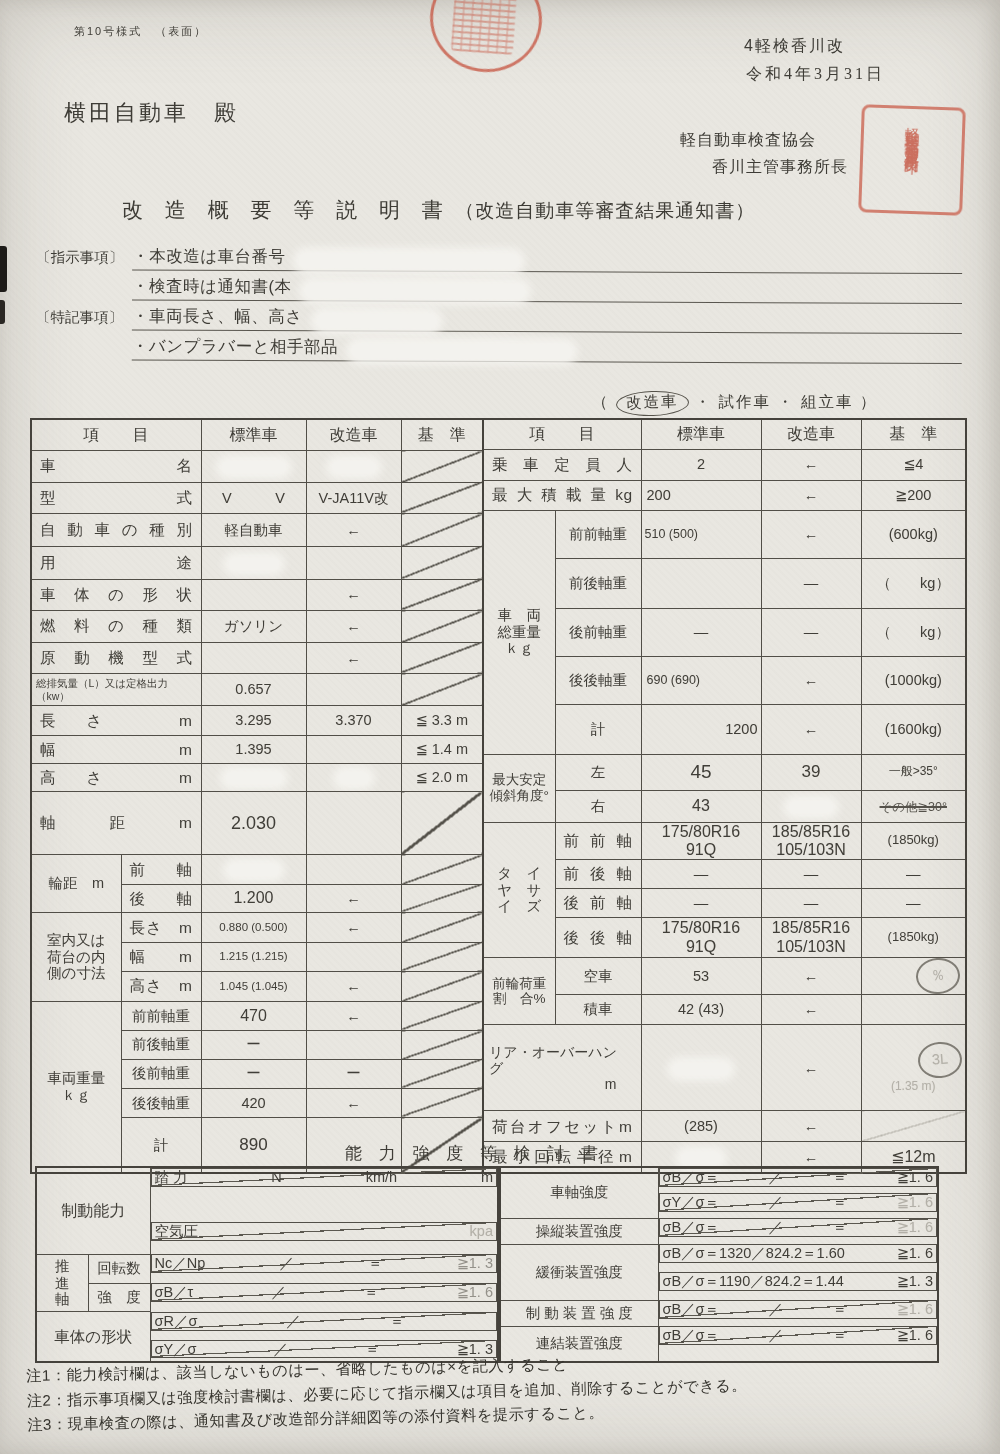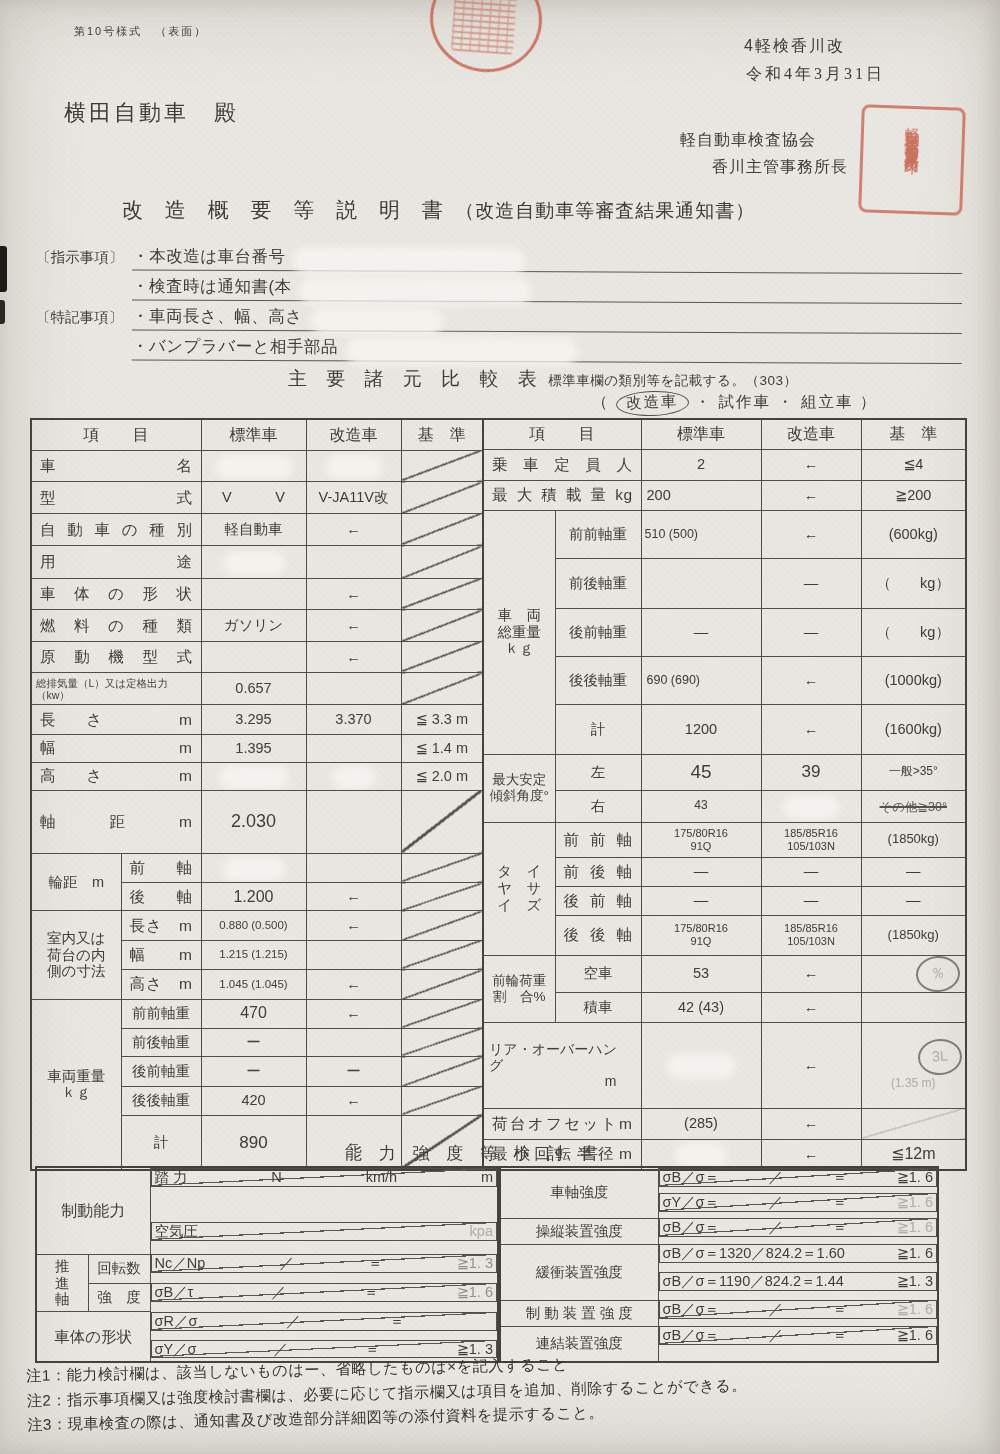--- a/index.html
+++ b/index.html
@@ -16,21 +16,21 @@
   .f3{color:#c7c4bc;text-shadow:0 0 1px #dedbd3;}
   
   .t{border-collapse:collapse;table-layout:fixed;}
   .t td{border:1.5px solid #514e47;font-size:14.5px;color:#403e38;vertical-align:middle;
         padding:0 3px;text-align:center;white-space:pre-line;overflow:hidden;line-height:1.15;}
   .t td.lb{text-align:justify;text-align-last:justify;padding:0 8px;font-size:15.5px;letter-spacing:.5px;}
   .t td.hd{text-align:center;text-align-last:center;font-size:16px;}
   .t td.s10{font-size:10.5px;padding:0 4px;text-align:left;text-align-last:auto;}
   .t td.sv{font-size:11.5px;}
   .t td.s12{font-size:12.5px;}
-  .t td.s105{font-size:11px;}
+  .t td.s105{font-size:16px;}
   .dg{background-image:linear-gradient(to bottom right, transparent 48.4%, #55524b 48.4%, #55524b 51.4%, transparent 51.4%);}
   .dgf{background-image:linear-gradient(to bottom right, transparent 48.6%, #b9b6ae 48.6%, #b9b6ae 50.8%, transparent 50.8%);}
   .vc{line-height:1.35;font-size:15px;}
   .strike{text-decoration:line-through;text-decoration-thickness:1.5px;color:#55524b;font-size:12.5px;}
   .circ{display:inline-block;border:1.8px solid #55524a;border-radius:50%;padding:0px 9px 2px 9px;transform:rotate(-2deg);}
   .c2{display:inline-block;border:2px solid #807d75;border-radius:50%;min-width:40px;height:32px;line-height:30px;transform:rotate(-4deg);}
   
   .fx{display:flex;justify-content:space-between;align-items:center;padding:0 10px 0 8px;}
   .fx span{white-space:nowrap;}
   .dln{background-image:linear-gradient(to bottom right, transparent 46.5%, #5b5850 46.5%, #5b5850 50%, transparent 50%);}
@@ -116,24 +116,20 @@
     </div>
     <div class="ins-row">
       <div class="ins-lab"></div>
       <div class="ins-body">
         <span>・バンプラバーと相手部品</span>
         <span class="sm w220"></span>
       </div>
     </div>
   </div>
 
-  <div class="abs" style="left:288px;top:366px;white-space:nowrap;">
-    <span class="spec-title">主 要 諸 元 比 較 表</span>
-    <span class="spec-sub">標準車欄の類別等を記載する。（303）</span>
-  </div>
   <div class="abs spec-opts" style="left:592px;top:391px;white-space:nowrap;">
     <span>（</span>
     <span class="circ">改造車</span>
     <span>・</span>
     <span>試作車</span>
     <span>・</span>
     <span>組立車</span>
     <span>）</span>
   </div>
 
@@ -344,35 +340,35 @@
         <td class="f1">（　　kg）</td>
       </tr>
       <tr style="height:48px">
         <td>後後軸重</td>
         <td class="f2 s12" style="text-align:left;padding-left:5px;">690 (690)</td>
         <td class="f1">←</td>
         <td class="f3">(1000kg)</td>
       </tr>
       <tr style="height:50px">
         <td>計</td>
-        <td class="f2" style="text-align:center;padding-left:3px;">1200</td>
+        <td class="f2" style="text-align:right;padding-left:3px;">1200</td>
         <td class="f2">←</td>
         <td class="f3">(1600kg)</td>
       </tr>
       <tr style="height:36px">
         <td class="vc" rowspan="2" style="font-size:13.5px;">最大安定
 傾斜角度°</td>
         <td>左</td>
         <td style="font-size:19px;">45</td>
         <td class="f3" style="font-size:17px;">39</td>
         <td class="f3" style="font-size:12px;">一般&gt;35°</td>
       </tr>
       <tr style="height:32px">
         <td>右</td>
-        <td class="f2" style="font-size:12px;">43</td>
+        <td class="f2" style="font-size:16px;">43</td>
         <td><span class="sm w44"></span></td>
         <td><span class="strike">その他≧30°</span></td>
       </tr>
       <tr style="height:35px">
         <td class="vc" rowspan="4">タ　イ
 ヤ　サ
 イ　ズ</td>
         <td class="lb">前 前 軸</td>
         <td class="f3 s105">175/80R16
 91Q</td>

